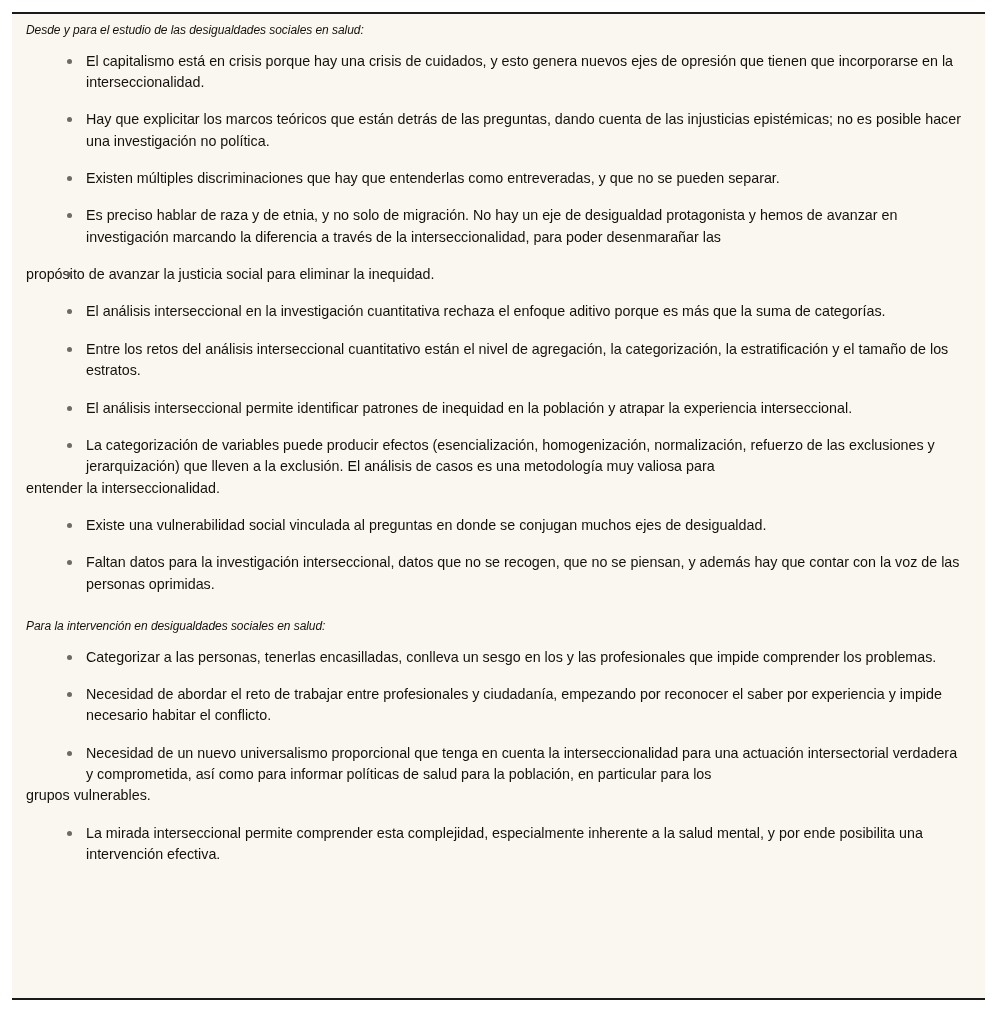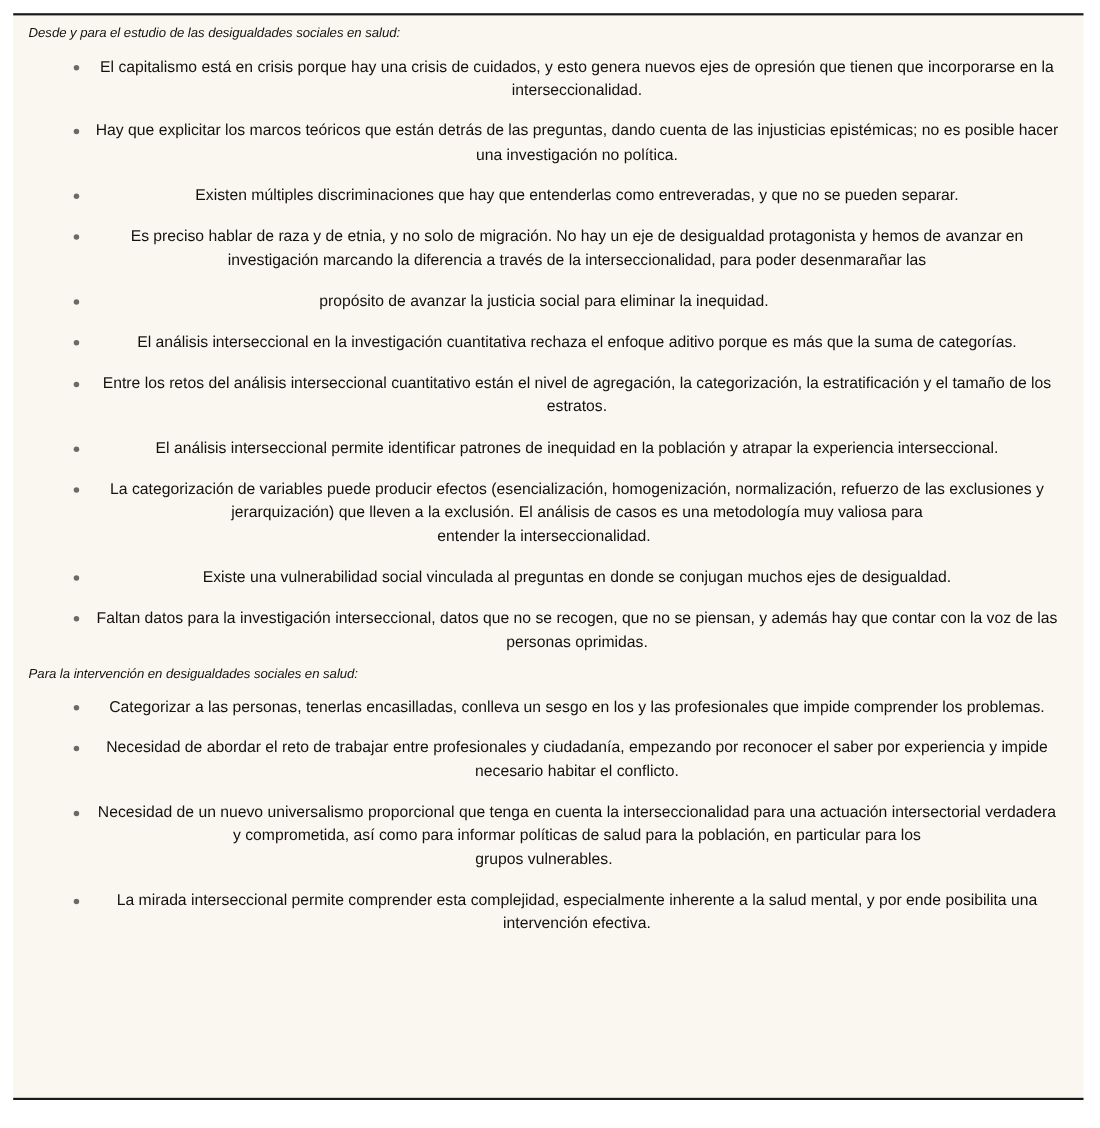--- a/index.html
+++ b/index.html
@@ -33,28 +33,27 @@
   .section-heading {
     font-style: italic;
     font-size: 12px;
     color: #15100c;
     line-height: 1.30;
     margin: 0 0 3px 0;
     letter-spacing: -0.05px;
   }
 
   .heading-2 {
-    margin-top: 10px;
+    margin-top: 24px;
   }
 
   .bullet-list {
     list-style: none;
     margin: 0;
     padding: 0;
-    text-align: center;
   }
 
   
   .bullet-item {
     position: relative;
     margin: 0;
     padding: 0 0 0 0;
     font-size: 14.3px;
     color: #15100c;
     line-height: 1.495;

